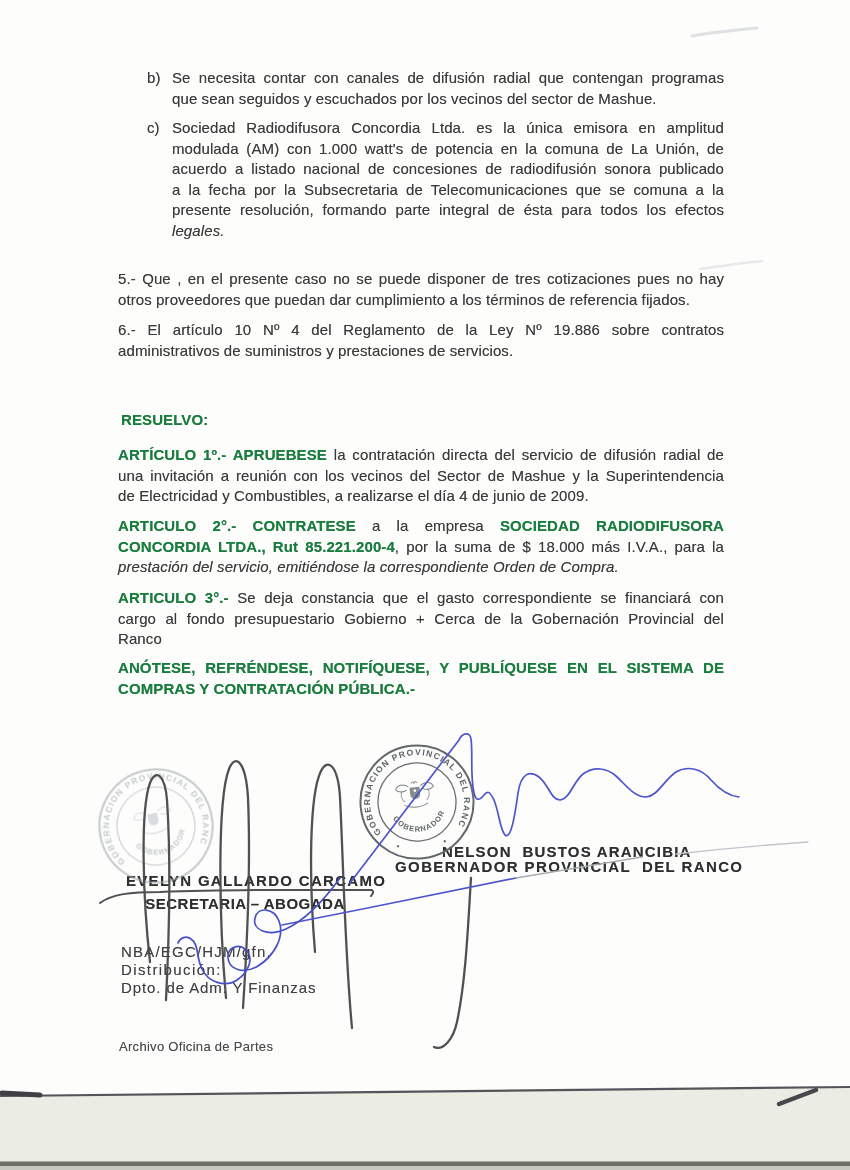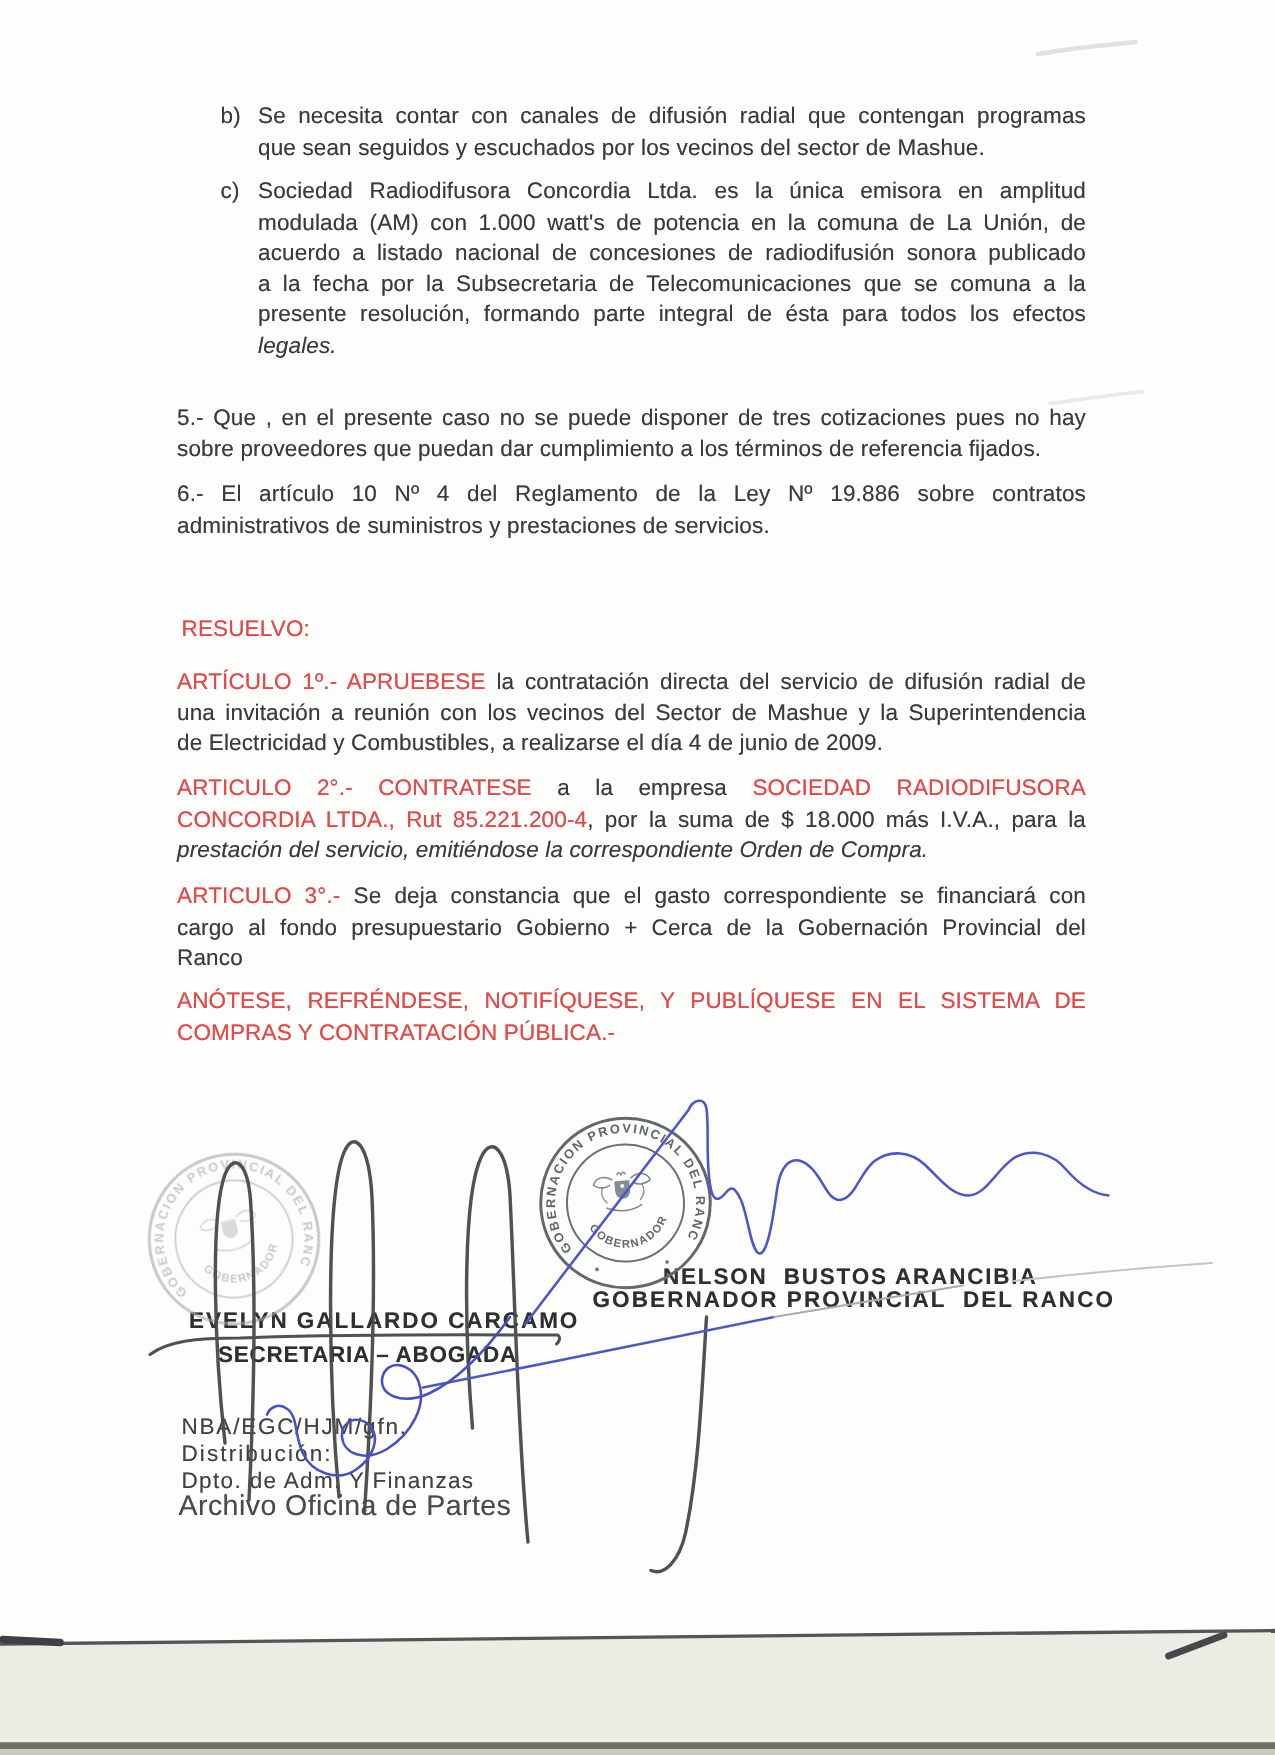--- a/index.html
+++ b/index.html
@@ -9,21 +9,21 @@
     background:#fdfdfc;
     font-family:"Liberation Sans", sans-serif;
   }
   .page{position:absolute;inset:0;}
   .tline{
     position:absolute;font-size:15px;line-height:21px;color:#3a3a3b;
     letter-spacing:.1px;
     text-shadow:0 0 .4px rgba(58,58,59,.55);
   }
   .tline.just{text-align:justify;text-align-last:justify;text-justify:inter-word;}
-  .tline span.b{font-weight:400;color:#ef4444;}
+  .tline span.b{font-weight:700;color:#15803d;}
   .lbl{
     position:absolute;font-weight:700;color:#2e2f31;font-size:15px;line-height:15px;
     white-space:pre;text-align:center;text-shadow:0 0 .4px rgba(46,47,49,.5);
   }
   .plain{
     position:absolute;font-weight:400;color:#414143;font-size:15px;line-height:15px;
     white-space:pre;text-shadow:0 0 .4px rgba(65,65,67,.45);
   }
   svg.overlay{position:absolute;left:0;top:0;pointer-events:none;}
   .stampText{font-family:"Liberation Sans",sans-serif;font-weight:700;}
@@ -38,21 +38,21 @@
       <div class="tline just" style="left: 172px; top: 67px; width: 552px;"><span>Se necesita contar con canales de difusión radial que contengan programas</span></div>
       <div class="tline" style="left: 172px; top: 88px; width: 552px;"><span>que sean seguidos y escuchados por los vecinos del sector de Mashue.</span></div>
       <div class="tline" style="left: 147px; top: 117px; width: 26px;"><span>c)</span></div>
       <div class="tline just" style="left: 172px; top: 117px; width: 552px;"><span>Sociedad Radiodifusora Concordia Ltda. es la única emisora en amplitud</span></div>
       <div class="tline just" style="left: 172px; top: 138px; width: 552px;"><span>modulada (AM) con 1.000 watt's de potencia en la comuna de La Unión, de</span></div>
       <div class="tline just" style="left: 172px; top: 158px; width: 552px;"><span>acuerdo a listado nacional de concesiones de radiodifusión sonora publicado</span></div>
       <div class="tline just" style="left: 172px; top: 179px; width: 552px;"><span>a la fecha por la Subsecretaria de Telecomunicaciones que se comuna a la</span></div>
       <div class="tline just" style="left: 172px; top: 199px; width: 552px;"><span>presente resolución, formando parte integral de ésta para todos los efectos</span></div>
       <div class="tline" style="left: 172px; top: 220px; width: 552px; font-style: italic;"><span>legales.</span></div>
       <div class="tline just" style="left: 118px; top: 268px; width: 606px;"><span>5.- Que , en el presente caso no se puede disponer de tres cotizaciones pues no hay</span></div>
-      <div class="tline" style="left: 118px; top: 289px; width: 606px;"><span>sobre proveedores que puedan dar cumplimiento a los términos de referencia fijados.</span></div>
+      <div class="tline" style="left: 118px; top: 289px; width: 606px;"><span>otros proveedores que puedan dar cumplimiento a los términos de referencia fijados.</span></div>
       <div class="tline just" style="left: 118px; top: 319px; width: 606px;"><span>6.- El artículo 10 Nº 4 del Reglamento de la Ley Nº 19.886 sobre contratos</span></div>
       <div class="tline" style="left: 118px; top: 340px; width: 606px;"><span>administrativos de suministros y prestaciones de servicios.</span></div>
       <div class="tline" style="left: 121px; top: 409px; width: 606px;"><span class="b">RESUELVO:</span></div>
       <div class="tline just" style="left: 118px; top: 444px; width: 606px;"><span class="b">ARTÍCULO 1º.- APRUEBESE</span><span> la contratación directa del servicio de difusión radial de</span></div>
       <div class="tline just" style="left: 118px; top: 465px; width: 606px;"><span>una invitación a reunión con los vecinos del Sector de Mashue y la Superintendencia</span></div>
       <div class="tline" style="left: 118px; top: 485px; width: 606px;"><span>de Electricidad y Combustibles, a realizarse el día 4 de junio de 2009.</span></div>
       <div class="tline just" style="left: 118px; top: 515px; width: 606px;"><span class="b">ARTICULO 2°.- CONTRATESE</span><span> a la empresa </span><span class="b">SOCIEDAD RADIODIFUSORA</span></div>
       <div class="tline just" style="left: 118px; top: 536px; width: 606px;"><span class="b">CONCORDIA LTDA., Rut 85.221.200-4</span><span>, por la suma de $ 18.000 más I.V.A., para la</span></div>
       <div class="tline" style="left: 118px; top: 556px; width: 606px; font-style: italic;"><span>prestación del servicio, emitiéndose la correspondiente Orden de Compra.</span></div>
       <div class="tline just" style="left: 118px; top: 587px; width: 606px;"><span class="b">ARTICULO 3°.-</span><span> Se deja constancia que el gasto correspondiente se financiará con</span></div>
@@ -64,21 +64,21 @@
 
   <div class="lbl" style="left:126px;top:873px;width:260px;letter-spacing:1.3px;">EVELYN GALLARDO CARCAMO</div>
   <div class="lbl" style="left:115px;top:896px;width:260px;letter-spacing:.5px;">SECRETARIA – ABOGADA</div>
 
   <div class="lbl" style="left:442px;top:844px;width:240px;letter-spacing:1.2px;">NELSON  BUSTOS ARANCIBIA</div>
   <div class="lbl" style="left:395px;top:859px;width:324px;letter-spacing:1.4px;">GOBERNADOR PROVINCIAL  DEL RANCO</div>
 
   <div class="plain" style="left:121px;top:944px;letter-spacing:1.2px;">NBA/EGC/HJM/gfn.</div>
   <div class="plain" style="left:121px;top:962px;letter-spacing:1.4px;">Distribución:</div>
   <div class="plain" style="left:121px;top:980px;letter-spacing:.9px;">Dpto. de Adm. Y Finanzas</div>
-  <div class="plain" style="left:119px;top:997px;font-size:19px;letter-spacing:.3px;color:#4a4a4c;">Archivo Oficina de Partes</div>
+  <div class="plain" style="left:119px;top:1039px;font-size:13px;letter-spacing:.3px;color:#4a4a4c;">Archivo Oficina de Partes</div>
 
   <svg class="overlay" width="850" height="1170" viewBox="0 0 850 1170">
     <defs>
       <path id="ringR" d="M 378.5,829 A 47 47 0 1 1 455.5,829"></path>
       <path id="ringRB" d="M 390,813.3 A 29 29 0 0 0 444,813.3"></path>
       <path id="ringL" d="M 117.5,853 A 47 47 0 1 1 194.5,853"></path>
       <path id="ringLB" d="M 129.3,837.3 A 29 29 0 0 0 182.7,837.3"></path>
       <filter id="soft">
           <feGaussianBlur stdDeviation="0.45"></feGaussianBlur>
         </filter>

